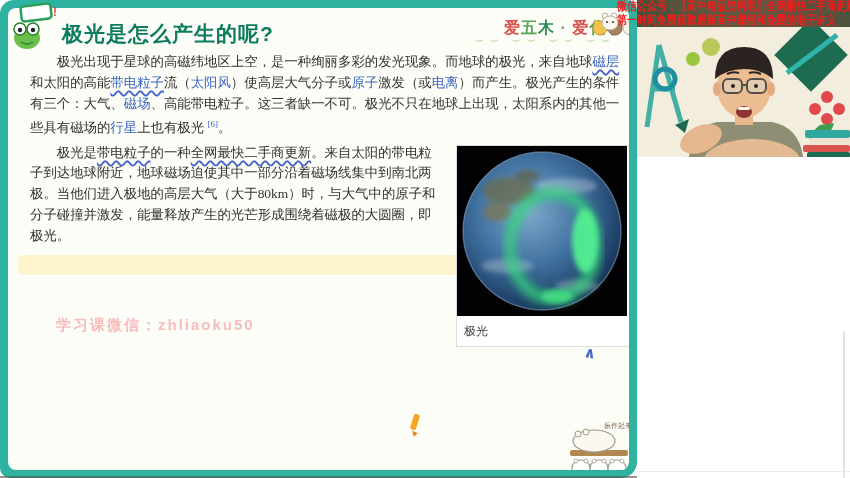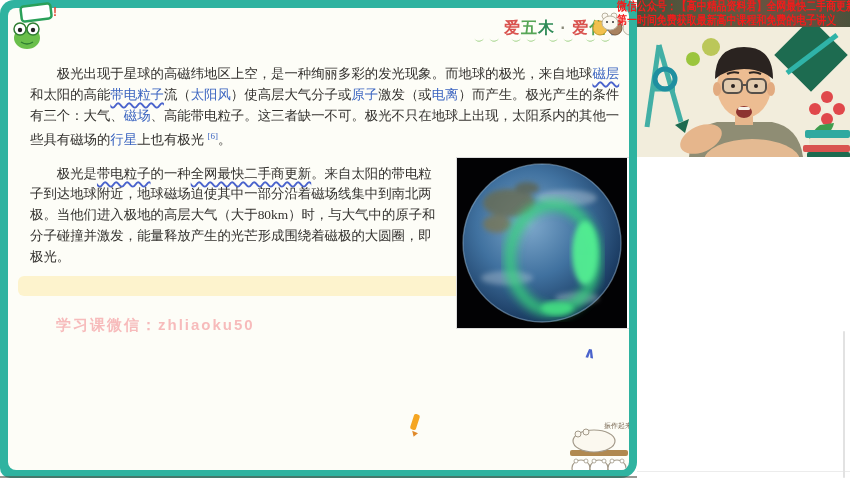--- a/index.html
+++ b/index.html
@@ -22,21 +22,21 @@
 
   
   .slogan{left:496px;top:10px;font-size:16px;font-weight:bold;letter-spacing:1px;z-index:4;}
   .doodles{left:466px;top:26px;font-size:11px;color:#8fca74;letter-spacing:4px;z-index:4;}
   .trio{left:584px;top:8px;z-index:4;}
 
   
   .content{position:absolute;left:22px;top:44px;width:600px;
            font-family:"Liberation Serif","DejaVu Serif",serif;
            font-size:13.4px;line-height:20.8px;color:#33312e;}
-  .content p{margin:12px 0 3px 0;text-indent:2em;}
+  .content p{margin:0 0 3px 0;text-indent:2em;}
   .run-p{}
   .run-a{color:#3b64c0;}
   .run-aw{color:#3b64c0;text-decoration:underline wavy #4a63cc 1.5px;text-underline-offset:3px;}
   .run-w{text-decoration:underline wavy #4a63cc 1.5px;text-underline-offset:3px;}
   .run-sup{color:#3b64c0;font-size:9px;vertical-align:super;}
   .run-hl{background:#aee3c2;}
 
   
   .figure{float:right;width:172px;margin:2px 0 6px 12px;background:#ffffff;
           border:1px solid #dddddd;}
@@ -70,20 +70,21 @@
 
   .right-hline{left:637px;top:471px;width:213px;height:1px;background:#ececec;}
   .scrollbar{left:843px;top:331px;width:2px;height:147px;background:#e2e2e2;border-radius:2px;}
 </style>
 </head>
 <body>
 
 <div class="abs card">
   <div class="card-inner">
 
+    <div class="page-title">极光是怎么产生的呢?</div>
 
     <div class="abs slogan"><span style="color: rgb(217, 83, 79);">爱</span><span style="color: rgb(86, 165, 86);">五</span><span style="color: rgb(46, 139, 87);">木</span><span style="color: rgb(138, 138, 122);"> · </span><span style="color: rgb(217, 83, 79);">爱</span><span style="color: rgb(86, 165, 86);">化</span><span style="color: rgb(59, 127, 196);">学</span></div>
     <div class="abs doodles">︶︶ ︶︶ ︶︶ ︶︶</div>
     <div class="abs trio">
       <svg width="46" height="20" viewBox="0 0 46 20">
         <ellipse cx="8" cy="12" rx="7" ry="7" fill="#f2c14e" stroke="#c79a2e" stroke-width="1"></ellipse>
         <ellipse cx="23" cy="12" rx="7" ry="7" fill="#a9825f" stroke="#7c5c3e" stroke-width="1"></ellipse>
         <ellipse cx="38" cy="12" rx="7" ry="7" fill="#f7f4ea" stroke="#b9b2a0" stroke-width="1"></ellipse>
         <circle cx="4" cy="6" r="2" fill="#f2c14e"></circle>
           <circle cx="12" cy="6" r="2" fill="#f2c14e"></circle>
@@ -123,20 +124,21 @@
           <g filter="url(#blur3)" opacity="0.35">
             <ellipse cx="110" cy="40" rx="30" ry="8" fill="#dfe8ee"></ellipse>
             <ellipse cx="50" cy="120" rx="26" ry="7" fill="#cfdce6"></ellipse>
             <ellipse cx="120" cy="140" rx="22" ry="6" fill="#cfdce6"></ellipse>
           </g>
           <ellipse cx="96" cy="100" rx="43" ry="53" fill="none" stroke="#36d87a" stroke-width="11" opacity="0.8" filter="url(#blur6)"></ellipse>
           <ellipse cx="128" cy="95" rx="13" ry="32" fill="#52ef92" opacity="0.95" filter="url(#blur3)"></ellipse>
           <ellipse cx="100" cy="150" rx="16" ry="7" fill="#46e584" opacity="0.8" filter="url(#blur3)"></ellipse>
           <circle cx="85" cy="85" r="79" fill="none" stroke="#9fc4e0" stroke-width="1.4" opacity="0.45"></circle>
         </svg>
+        <div class="figure-caption">极光</div>
       </div>
 
       <p><span class="run-p">极光是</span><span class="run-w">带电粒子</span><span class="run-p">的一种</span><span class="run-w">全网最快二手商更新</span><span class="run-p">。来自太阳的带电粒子到达地球附近，地球磁场迫使其中一部分沿着磁场线集中到南北两极。当他们进入极地的高层大气（大于80km）时，与大气中的原子和分子碰撞并激发，能量释放产生的光芒形成围绕着磁极的大圆圈，即极光。</span></p>
 
       <div class="summary"></div>
     </div>
 
     <div class="abs watermark">学习课微信：zhliaoku50</div>
     <div class="abs caret-mark">∧</div>
 

